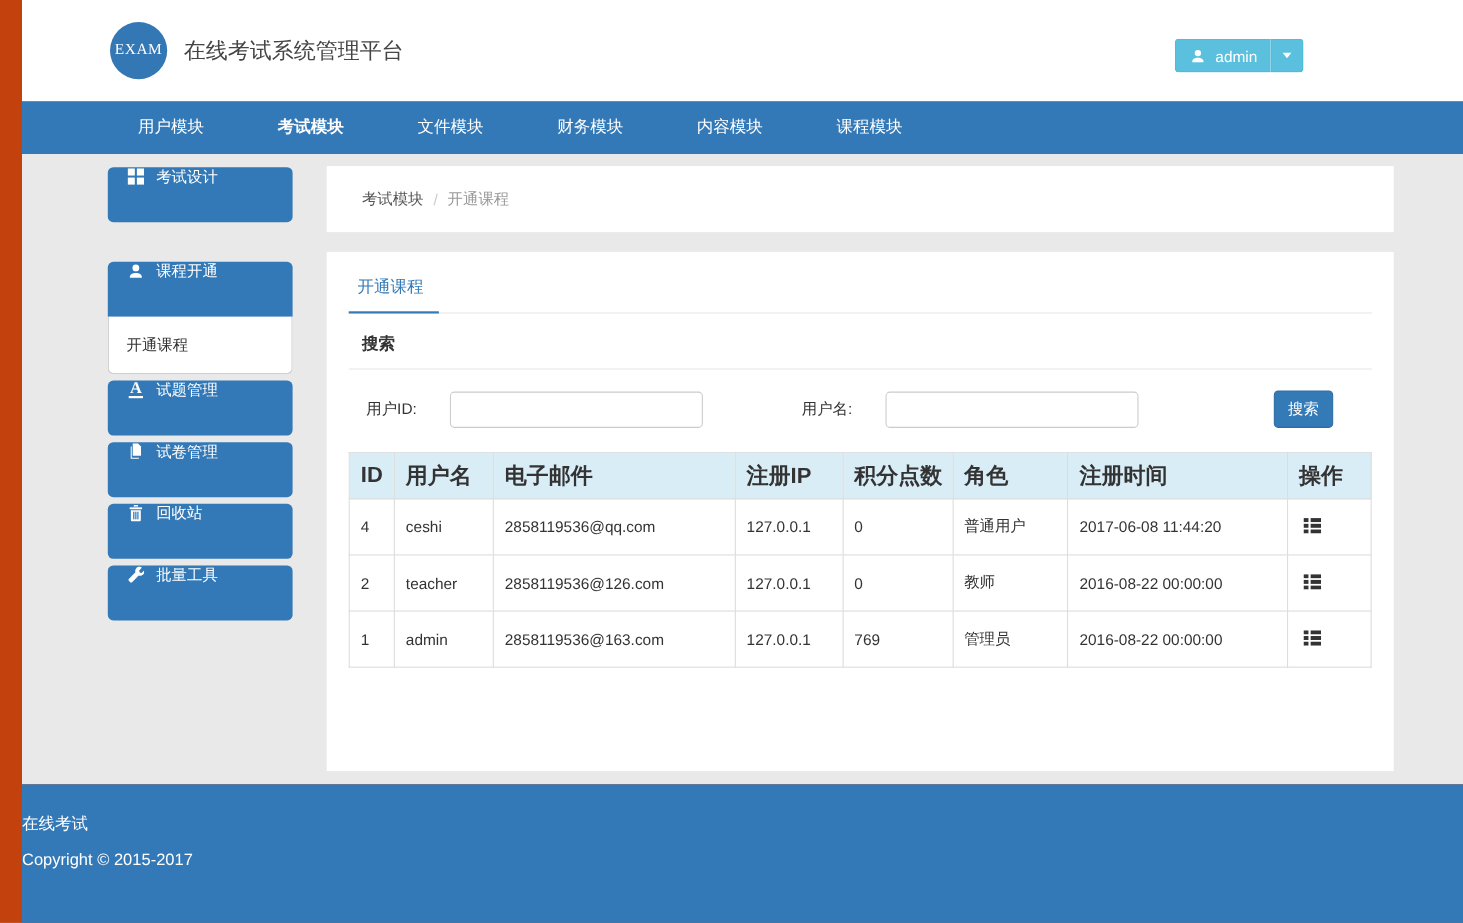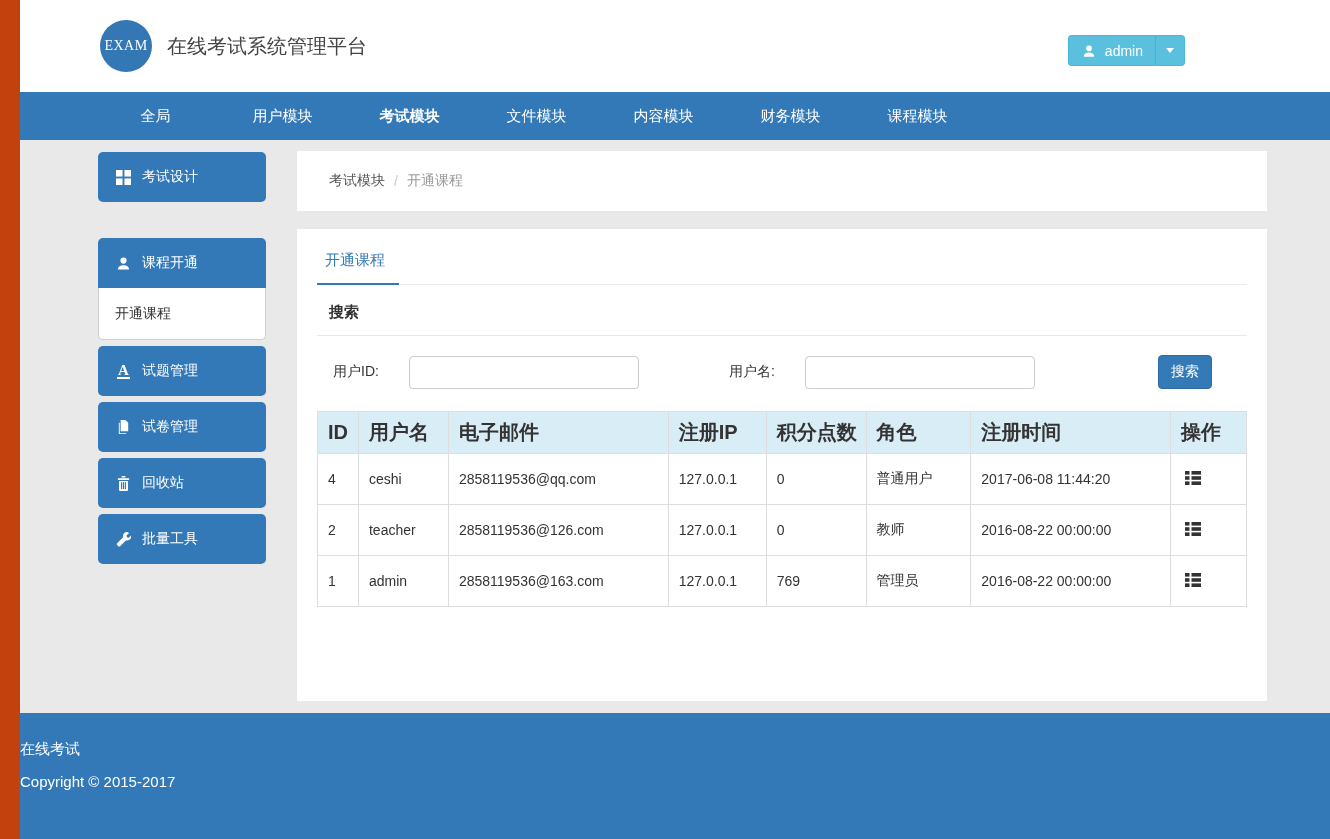--- a/index.html
+++ b/index.html
@@ -27,21 +27,21 @@
   .nav-item { width:127px; line-height:48px; text-align:center; color:#fff; font-size:15px;
               text-decoration:none; cursor:pointer; }
   .nav-item.active { font-weight:bold; }
 
   
   .middle { display:flex; align-items:flex-start; padding:11px 83px 0 78px; height:573px; background:#e9e9e9; }
 
   
   .sidebar { width:168px; flex-shrink:0; margin-right:31px; margin-top:1px; }
   .side-btn { height:50px; background:#3379b7; color:#fff; border-radius:5px; margin-bottom:6px;
-              display:flex; align-items:center; padding-left:17px; gap:10px; font-size:14px; cursor:pointer; }
+              display:flex; padding-left:17px; gap:10px; font-size:14px; cursor:pointer; }
   .side-btn.group-top { border-radius:5px 5px 0 0; margin-bottom:0;margin-top:36px; }
   .submenu { background:#fff; border:1px solid #cfcfcf; border-top:none; border-radius:0 0 5px 5px; margin-bottom:6px; }
   .submenu-item { height:51px; line-height:50px; padding-left:16px; color:#333; font-size:14px;
                   border-top:1px solid #ececec; cursor:pointer; }
   .submenu-item:first-child { border-top:none; }
   .icon { display:inline-flex; align-items:center; justify-content:center; width:17px; height:17px; flex-shrink:0; }
   .font-glyph { font-weight:bold; font-size:15px; font-family:"Liberation Serif", serif;
                 border-bottom:2px solid #fff; line-height:13px; padding:0 1px; }
 
   
@@ -96,26 +96,25 @@
         </span>
         <span>admin</span>
       </div>
       <div class="user-btn-caret">
         <span class="caret-down"></span>
       </div>
     </div>
   </div>
 
   <div class="navbar">
-    <a class="nav-item">全局</a>
     <a class="nav-item">用户模块</a>
     <a class="nav-item active">考试模块</a>
     <a class="nav-item">文件模块</a>
+    <a class="nav-item">财务模块</a>
     <a class="nav-item">内容模块</a>
-    <a class="nav-item">财务模块</a>
     <a class="nav-item">课程模块</a>
   </div>
 
   <div class="middle">
 
     <div class="sidebar">
 
       <div class="side-btn">
         <span class="icon">
           <svg width="15" height="15" viewBox="0 0 16 16" fill="#fff">

